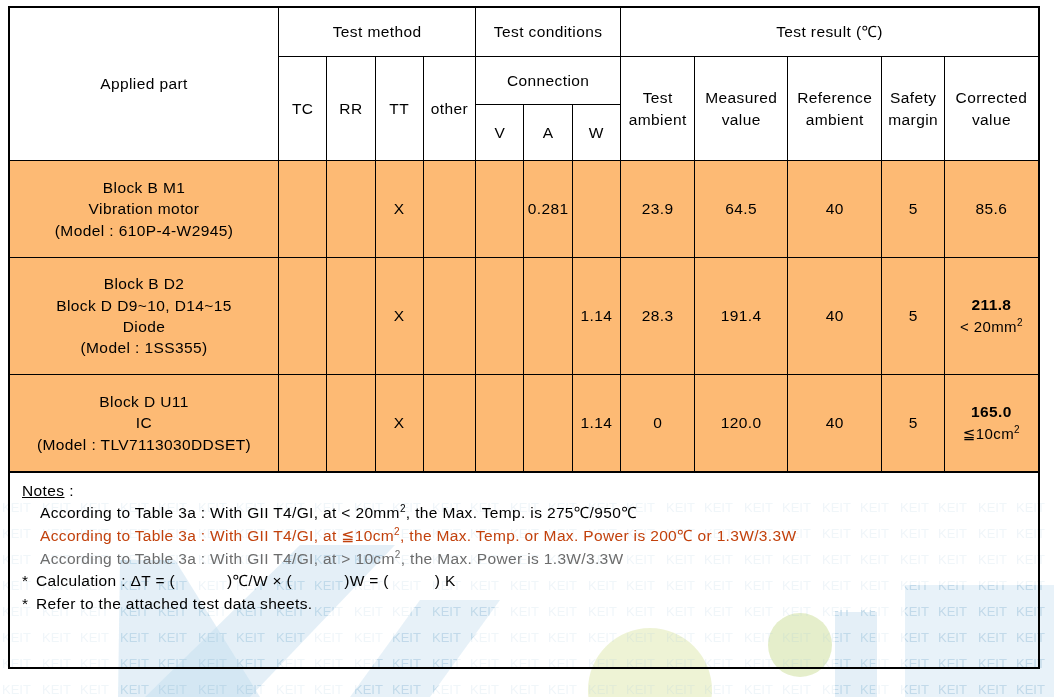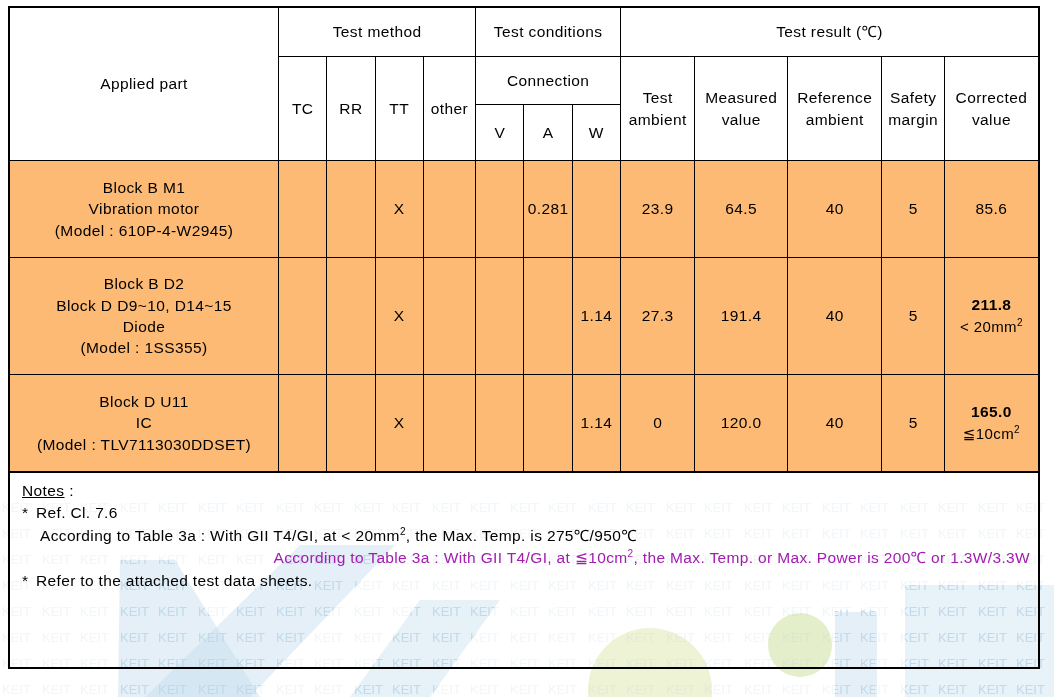--- a/index.html
+++ b/index.html
@@ -95,21 +95,21 @@
     font-size: 15.5px;
     letter-spacing: 0.35px;
     line-height: 1.46;
     white-space: nowrap;
   }
   .note-line .star {
     display: inline-block;
     width: 14px;
   }
   .note-line.indent { padding-left: 18px; }
-  .note-line.faded { color: #a21caf; text-align: right; }
+  .note-line.faded { color: #c2410c; }
   .note-line.faded2 { color: #6c6c6c; }
   .gap { display: inline-block; width: 52px; }
   .gap-sm { display: inline-block; width: 46px; }
 </style>
 </head>
 <body>
 
 <svg id="watermark" viewBox="0 0 1054 697" xmlns="http://www.w3.org/2000/svg">
   <defs>
     <pattern id="keitpat" width="78" height="26" patternUnits="userSpaceOnUse">
@@ -234,21 +234,21 @@
           <span>Diode</span><br>
           <span>(Model : 1SS355)</span>
         </td>
         <td></td>
         <td></td>
         <td>X</td>
         <td></td>
         <td></td>
         <td></td>
         <td>1.14</td>
-        <td>27.3</td>
+        <td>28.3</td>
         <td>191.4</td>
         <td>40</td>
         <td>5</td>
         <td>
           <div class="bold">211.8</div>
           <div class="corr-sub"><span>&lt; 20mm</span><span class="sup">2</span></div>
         </td>
       </tr>
 
       <tr class="row3">
@@ -274,25 +274,26 @@
         </td>
       </tr>
     </tbody>
   </table>
 
   <div class="notes-box">
 
     <div class="notes-title"><u>Notes</u><span> :</span></div>
 
 
-    <div class="note-line"><span class="star">*</span><span>Ref. Cl. 7.6</span></div>
 
 
     <div class="note-line indent"><span>According to Table 3a : With GII T4/GI, at  &lt; 20mm</span><span class="sup">2</span><span>, the Max. Temp. is 275℃/950℃</span></div>
 
     <div class="note-line indent faded"><span>According to Table 3a : With GII T4/GI, at ≦10cm</span><span class="sup">2</span><span>, the Max. Temp. or Max. Power is 200℃ or 1.3W/3.3W</span></div>
 
-
+    <div class="note-line indent faded2"><span>According to Table 3a : With GII T4/GI, at  &gt; 10cm</span><span class="sup">2</span><span>, the Max. Power is 1.3W/3.3W</span></div>
+
+    <div class="note-line"><span class="star">*</span><span>Calculation :  ΔT = (</span><span class="gap"></span><span>)℃/W × (</span><span class="gap"></span><span>)W = (</span><span class="gap-sm"></span><span>) K</span></div>
 
     <div class="note-line"><span class="star">*</span><span>Refer to the attached test data sheets.</span></div>
 
   </div>
 </div>
 
 </body></html>

